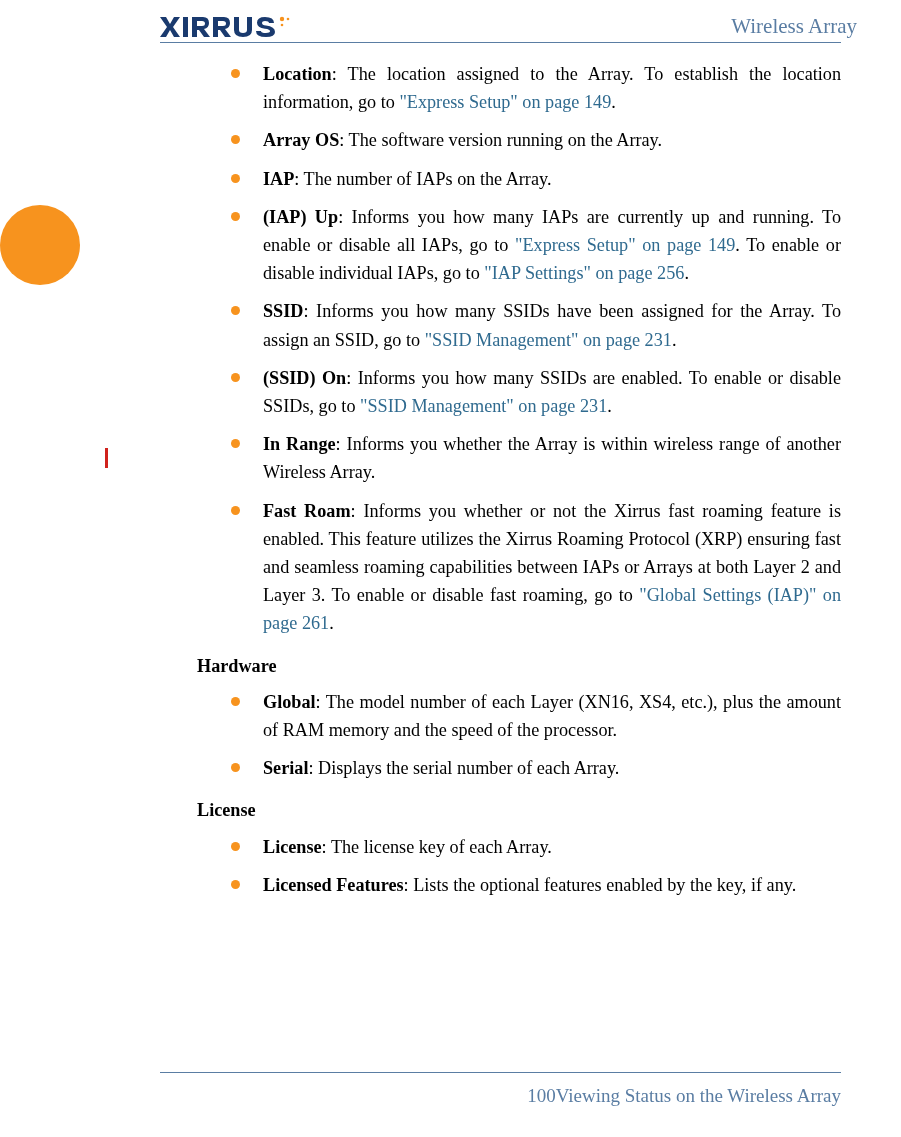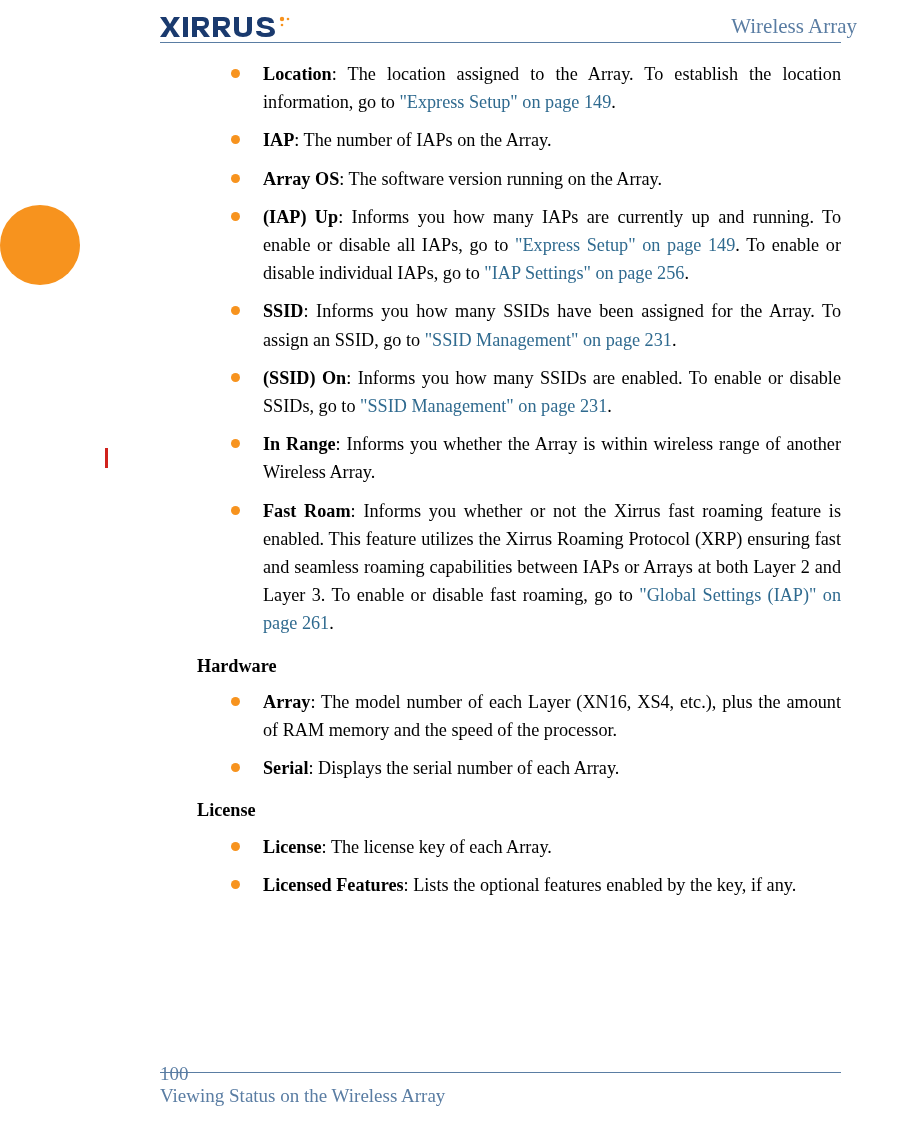--- a/index.html
+++ b/index.html
@@ -104,24 +104,23 @@
     left: 160px;
     right: 60px;
     border-top: 1px solid #5a7da3;
   }
   .footer {
     position: absolute;
     bottom: 30px;
     left: 160px;
     right: 60px;
     display: flex;
-    justify-content: flex-start;
+    justify-content: flex-end;
     color: #5a7da3;
     font-size: 19px;
-    flex-direction: column;
   }
 </style>
 </head>
 <body>
 
 <div class="header">
   <div class="logo">
     <svg width="140" height="24" viewBox="0 0 140 24">
       <g fill="#1a3a6e">
         <polygon points="0,2 6,2 10,9 14,2 20,2 13,12 20,22 14,22 10,15 6,22 0,22 7,12"></polygon>
@@ -141,40 +140,40 @@
 <div class="header-rule"></div>
 
 <div class="side-tab"></div>
 <div class="change-bar"></div>
 
 <div class="content">
 
   <ul class="bullets">
     <li><span class="dot"></span><span class="b">Location</span><span>: The location assigned to the Array. To establish the location information, go to </span><span class="link">"Express Setup" on page 149</span><span>.</span></li>
 
+    <li><span class="dot"></span><span class="b">Array OS</span><span>: The software version running on the Array.</span></li>
+
     <li><span class="dot"></span><span class="b">IAP</span><span>: The number of IAPs on the Array.</span></li>
-
-    <li><span class="dot"></span><span class="b">Array OS</span><span>: The software version running on the Array.</span></li>
 
     <li><span class="dot"></span><span class="b">(IAP) Up</span><span>: Informs you how many IAPs are currently up and running. To enable or disable all IAPs, go to </span><span class="link">"Express Setup" on page 149</span><span>. To enable or disable individual IAPs, go to </span><span class="link">"IAP Settings" on page 256</span><span>.</span></li>
 
     <li><span class="dot"></span><span class="b">SSID</span><span>: Informs you how many SSIDs have been assigned for the Array. To assign an SSID, go to </span><span class="link">"SSID Management" on page 231</span><span>.</span></li>
 
     <li><span class="dot"></span><span class="b">(SSID) On</span><span>: Informs you how many SSIDs are enabled. To enable or disable SSIDs, go to </span><span class="link">"SSID Management" on page 231</span><span>.</span></li>
 
     <li><span class="dot"></span><span class="b">In Range</span><span>: Informs you whether the Array is within wireless range of another Wireless Array.</span></li>
 
     <li><span class="dot"></span><span class="b">Fast Roam</span><span>: Informs you whether or not the Xirrus fast roaming feature is enabled. This feature utilizes the Xirrus Roaming Protocol (XRP) ensuring fast and seamless roaming capabilities between IAPs or Arrays at both Layer 2 and Layer 3. To enable or disable fast roaming, go to </span><span class="link">"Global Settings (IAP)" on page 261</span><span>.</span></li>
 
   </ul>
 
 
   <div class="section-head">Hardware</div>
   <ul class="bullets">
-    <li><span class="dot"></span><span class="b">Array</span><span>: The model number of each Layer (XN16, XS4, etc.), plus the amount of RAM memory and the speed of the processor.</span></li>
+    <li><span class="dot"></span><span class="b">Global</span><span>: The model number of each Layer (XN16, XS4, etc.), plus the amount of RAM memory and the speed of the processor.</span></li>
     <li><span class="dot"></span><span class="b">Serial</span><span>: Displays the serial number of each Array.</span></li>
   </ul>
 
   <div class="section-head">License</div>
   <ul class="bullets">
     <li><span class="dot"></span><span class="b">License</span><span>: The license key of each Array.</span></li>
     <li><span class="dot"></span><span class="b">Licensed Features</span><span>: Lists the optional features enabled by the key, if any.</span></li>
   </ul>
 
 </div>

